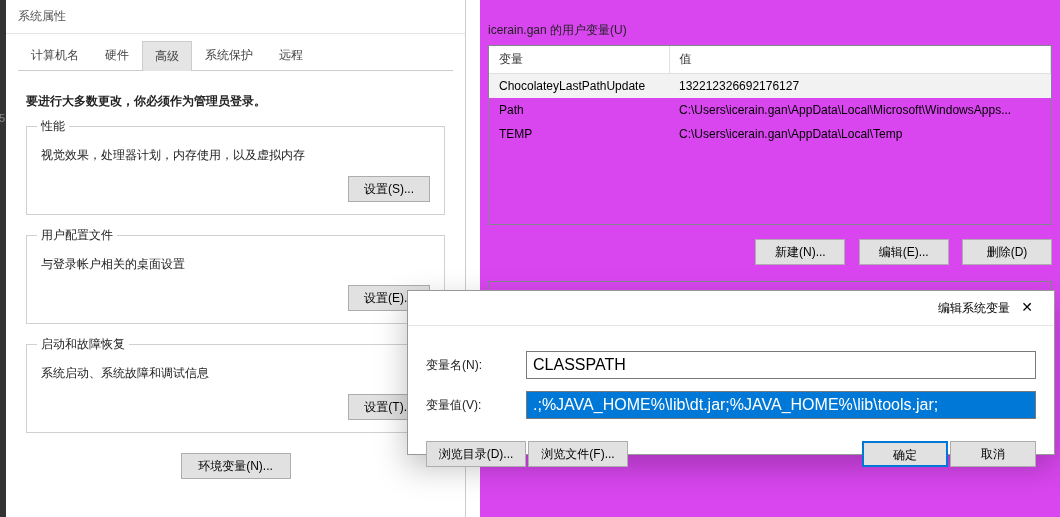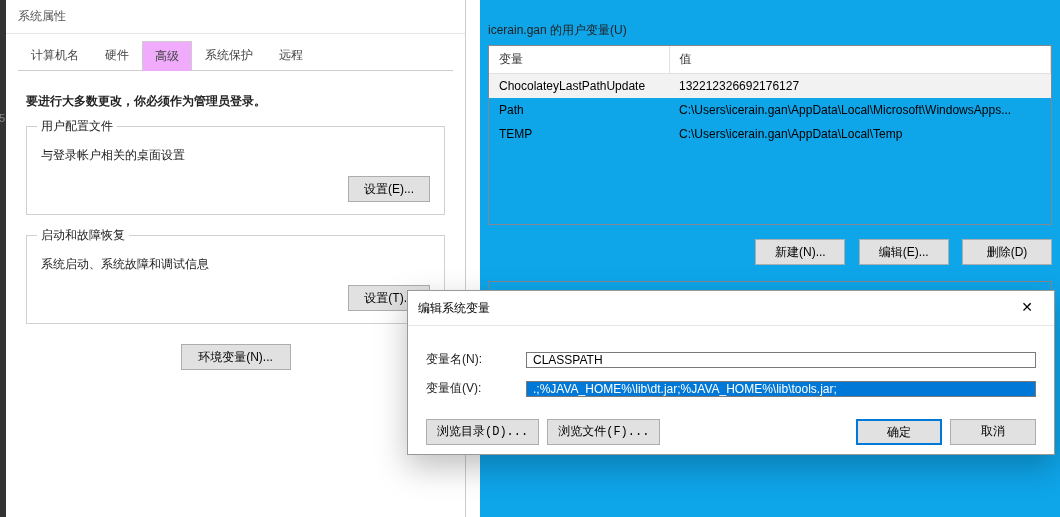--- a/index.html
+++ b/index.html
@@ -45,21 +45,21 @@
   }
   .tab {
     padding: 6px 12px;
     border: 1px solid transparent;
     border-bottom: none;
     color: #444;
     cursor: pointer;
   }
   .tab.active {
     border-color: #ccc;
-    background: #f0abfc;
+    background: #e5e5e5;
     position: relative;
     top: 1px;
   }
   .tabbody {
     padding: 14px 20px 0 20px;
   }
   .note { margin: 8px 0 16px 0; color: #222; font-weight: bold; }
   .group {
     border: 1px solid #d0d0d0;
     margin-bottom: 20px;
@@ -94,21 +94,21 @@
   .envvar-btn-row {
     text-align: center;
     margin-top: 10px;
   }
 
   
   .envvars {
     position: absolute;
     left: 480px; top: 0;
     width: 580px; height: 517px;
-    background: #0ea5e9;
+    background: #d946ef;
   }
   .envvars-label {
     margin: 22px 0 6px 8px;
     color: #222;
   }
   .envvars-table-wrap {
     border: 1px solid #828790;
     margin: 0 8px;
     height: 180px;
     overflow: hidden;
@@ -153,21 +153,21 @@
   .editdlg {
     position: absolute;
     left: 407px; top: 290px;
     width: 648px; height: 165px;
     background: #fff;
     border: 1px solid #999;
     box-shadow: 0 12px 30px rgba(0,0,0,0.25);
   }
   .editdlg-title {
     display: flex;
-    justify-content: space-between;
+    justify-content: flex-end;
     align-items: center;
     padding: 7px 10px;
     border-bottom: 1px solid #e5e5e5;
   }
   .editdlg-close {
     width: 34px; height: 20px;
     text-align: center; line-height: 18px;
     cursor: pointer;
     font-size: 14px;
   }
@@ -179,36 +179,35 @@
     align-items: center;
     margin-bottom: 12px;
     margin-top: 11px;
   }
   .form-row label {
     width: 100px;
     color: #222;
   }
   .form-row input[type="text"] {
     flex: 1;
-    height: 16px;
+    height: 28px;
     border: 1px solid #7a7a7a;
     padding: 0 6px;
     font-family: inherit;
-    font-size: 12px;
+    font-size: 16px;
   }
   .form-row input.selected {
     background: #0078d7;
     color: #fff;
   }
   .editdlg-buttons {
     display: flex;
-    gap: 8px;
+    gap: 2px;
     padding: 0 18px 0 18px;
     align-items: center;
-    font-family: Liberation Mono, monospace;
   }
   .editdlg-buttons .spacer { flex: 1; }
   .btn.primary { border: 2px solid #0078d7; background: #e1e1e1; }
 
 </style>
 </head>
 <body>
 
 <div class="leftstrip">
   <span class="num">5</span>
@@ -219,20 +218,25 @@
   <div class="tabs">
     <div class="tab">计算机名</div>
     <div class="tab">硬件</div>
     <div class="tab active">高级</div>
     <div class="tab">系统保护</div>
     <div class="tab">远程</div>
   </div>
   <div class="tabbody">
     <div class="note">要进行大多数更改，你必须作为管理员登录。</div>
 
+    <div class="group">
+      <span class="group-legend">性能</span>
+      <div class="group-desc">视觉效果，处理器计划，内存使用，以及虚拟内存</div>
+      <div class="btn btn-settings">设置(S)...</div>
+    </div>
 
     <div class="group">
       <span class="group-legend">用户配置文件</span>
       <div class="group-desc">与登录帐户相关的桌面设置</div>
       <div class="btn btn-settings">设置(E)...</div>
     </div>
 
     <div class="group">
       <span class="group-legend">启动和故障恢复</span>
       <div class="group-desc">系统启动、系统故障和调试信息</div>

